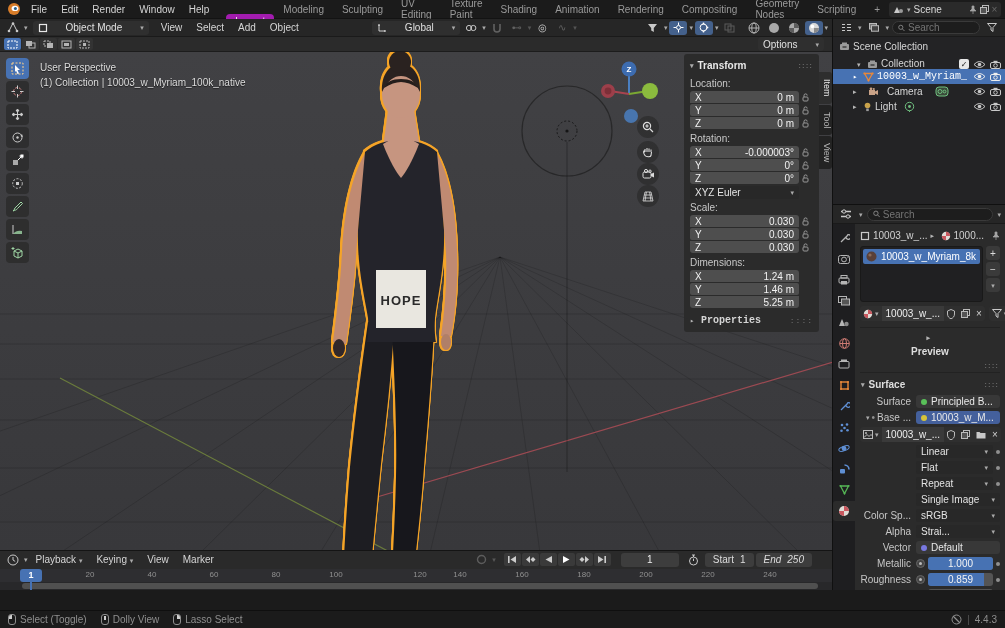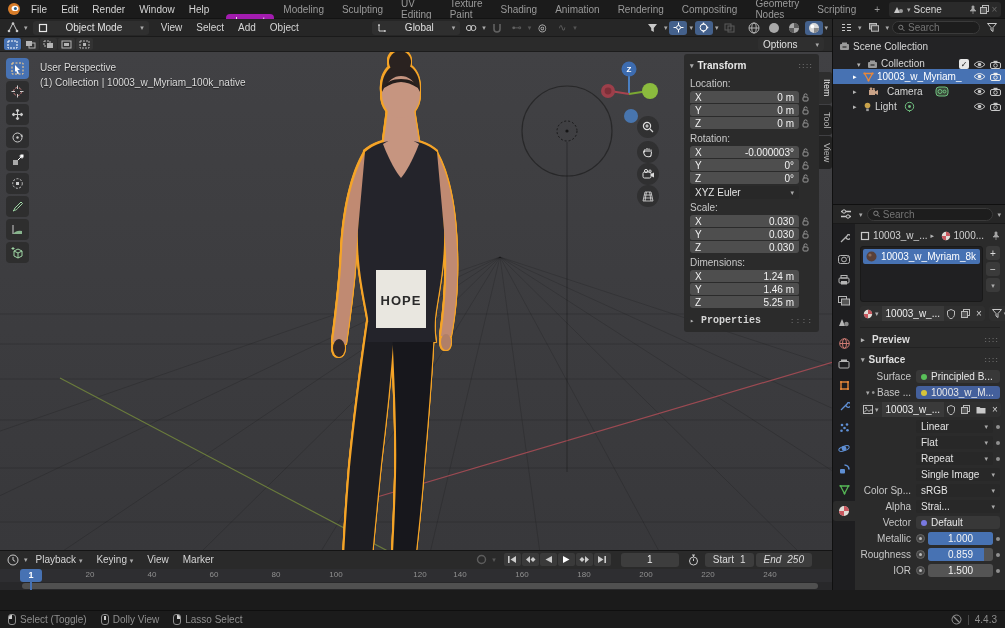--- a/index.html
+++ b/index.html
@@ -61,21 +61,21 @@
   .np-tab { writing-mode:vertical-rl; padding:7px 0; width:13px; text-align:center; color:#b5b5b5; background:#232323; font-size:9px; border-radius:0 3px 3px 0; }
   .np-tab.active { background:#2e2e2e; color:#f0f0f0; }
   .dots { color:#666; letter-spacing:1px; font-size:8px; margin-left:auto; }
 
   
   .ol-header { height:18px; background:#262626; border-bottom:1px solid #1a1a1a; display:flex; align-items:center; gap:3px; padding:0 4px; }
   .search { flex:1; display:flex; align-items:center; gap:3px; background:#1d1d1d; border:1px solid #3a3a3a; border-radius:8px; height:13px; padding:0 5px; }
   .search input { background:transparent; border:0; outline:0; color:#cfcfcf; width:100%; font-size:10px; font-family:"Liberation Sans",sans-serif; }
   .outliner { height:168px; background:#232325; padding:2px 0; border-bottom:1px solid #101010; }
   .ol-row { display:flex; align-items:center; height:15px; padding:0 4px 0 6px; gap:3px; color:#d6d6d6; }
-  .ol-row.selected { background:#4772b3; color:#fff; }
+  .ol-row.selected { background:#4772b3; color:#fff;font-family:Liberation Mono, monospace; }
   .ol-name { white-space:nowrap; overflow:hidden; }
   .ol-right { margin-left:auto; display:flex; align-items:center; gap:4px; }
   .tri { font-size:7px; color:#b5b5b5; width:7px; }
 
   
   .props-header { height:19px; background:#262626; display:flex; align-items:center; gap:4px; padding:0 4px; border-bottom:1px solid #1a1a1a; }
   .props-body { flex:1; display:flex; min-height:0; }
   .ptabs { width:22px; background:#1e1e20; display:flex; flex-direction:column; align-items:center; padding-top:4px; gap:1px; }
   .ptab { width:22px; height:20px; display:flex; align-items:center; justify-content:center; }
   .ptab.active { background:#2b2b2b; border-radius:3px 0 0 3px; }
@@ -1089,21 +1089,21 @@
               </span>
             <span class="db-seg" style="border-radius:0 3px 3px 0;">×</span>
             <span class="db-seg" style="border-radius:3px;margin-left:4px;">
               <svg width="10" height="9" viewBox="0 0 10 9">
                   <path d="M0.5 0.5 L9.5 0.5 L6 4.5 L6 8.5 L4 7 L4 4.5 Z" fill="none" stroke="#c9c9c9"></path>
                 </svg>
                 <span class="chev">▾</span>
             </span>
           </div>
 
-          <div class="panel-head" style="border-top:1px solid #222;margin-top:6px;">
+          <div class="panel-head" style="border-top:1px solid #222;margin-top:6px;flex-direction:column;">
             <span class="tri">▸</span>
               <span>Preview</span>
             <span class="dots">::::</span>
           </div>
 
           <div class="panel-head" style="border-top:1px solid #222;">
             <span class="chev">▾</span>
               <span>Surface</span>
             <span class="dots">::::</span>
           </div>

